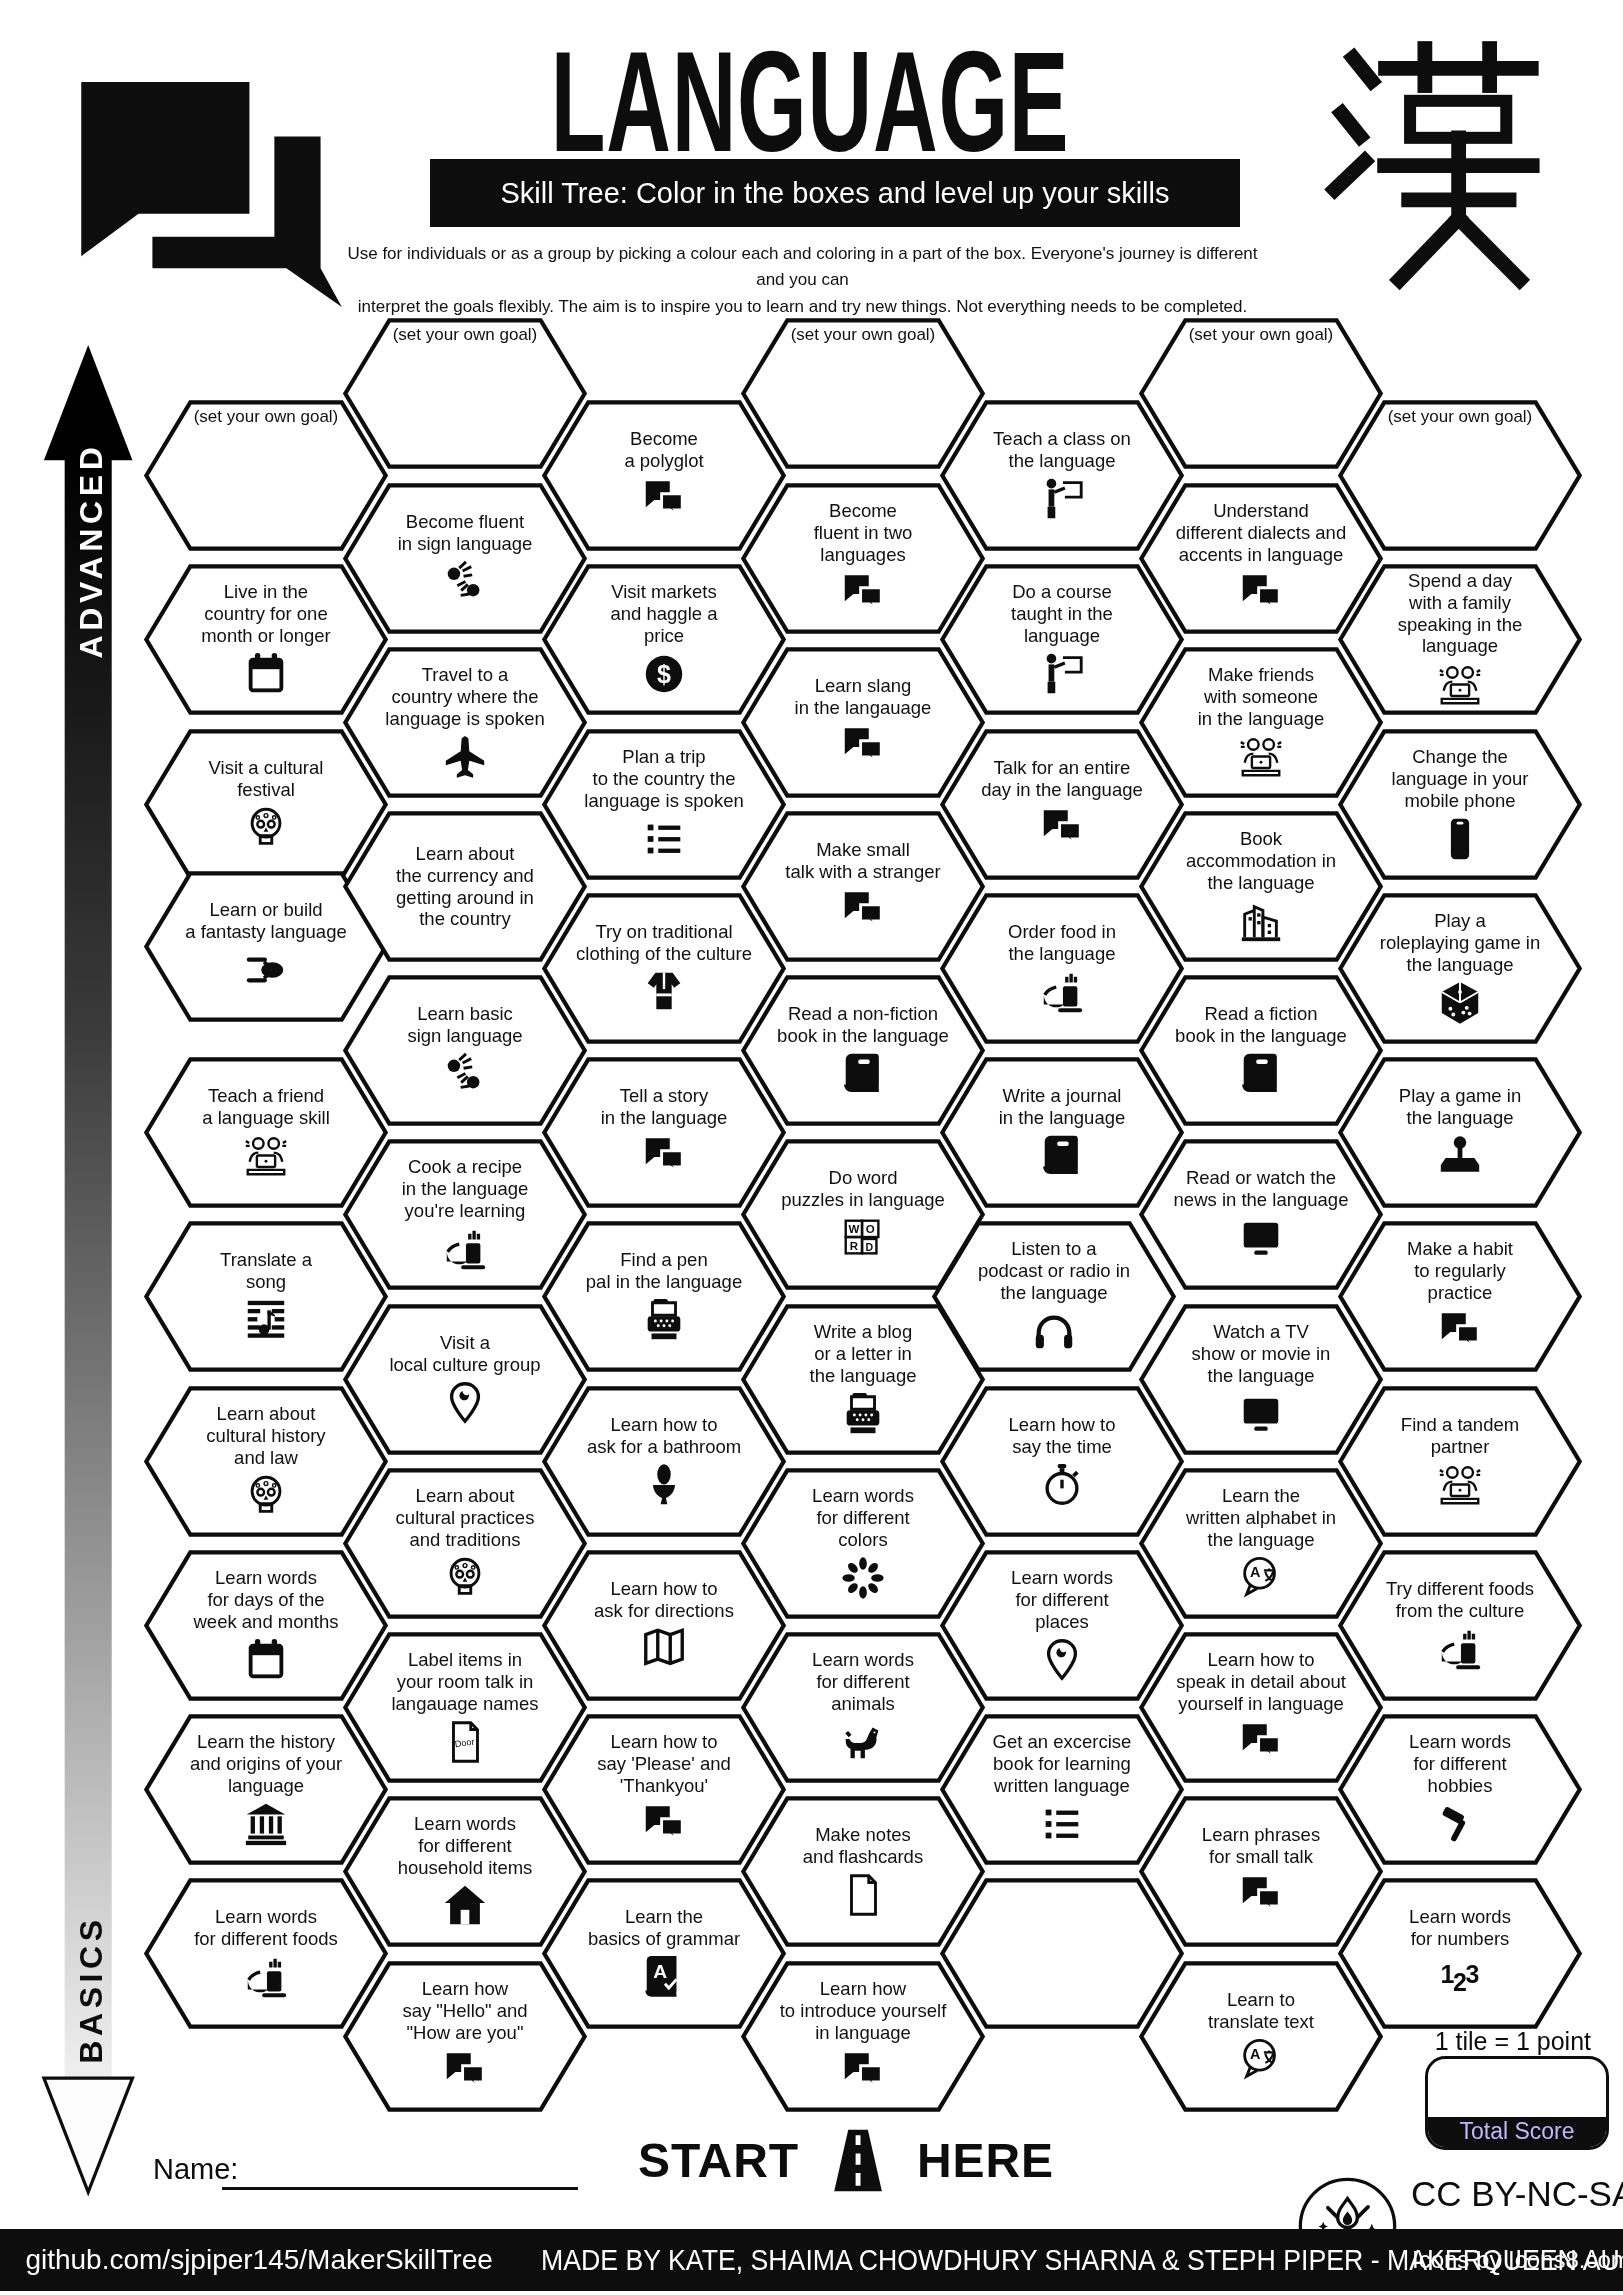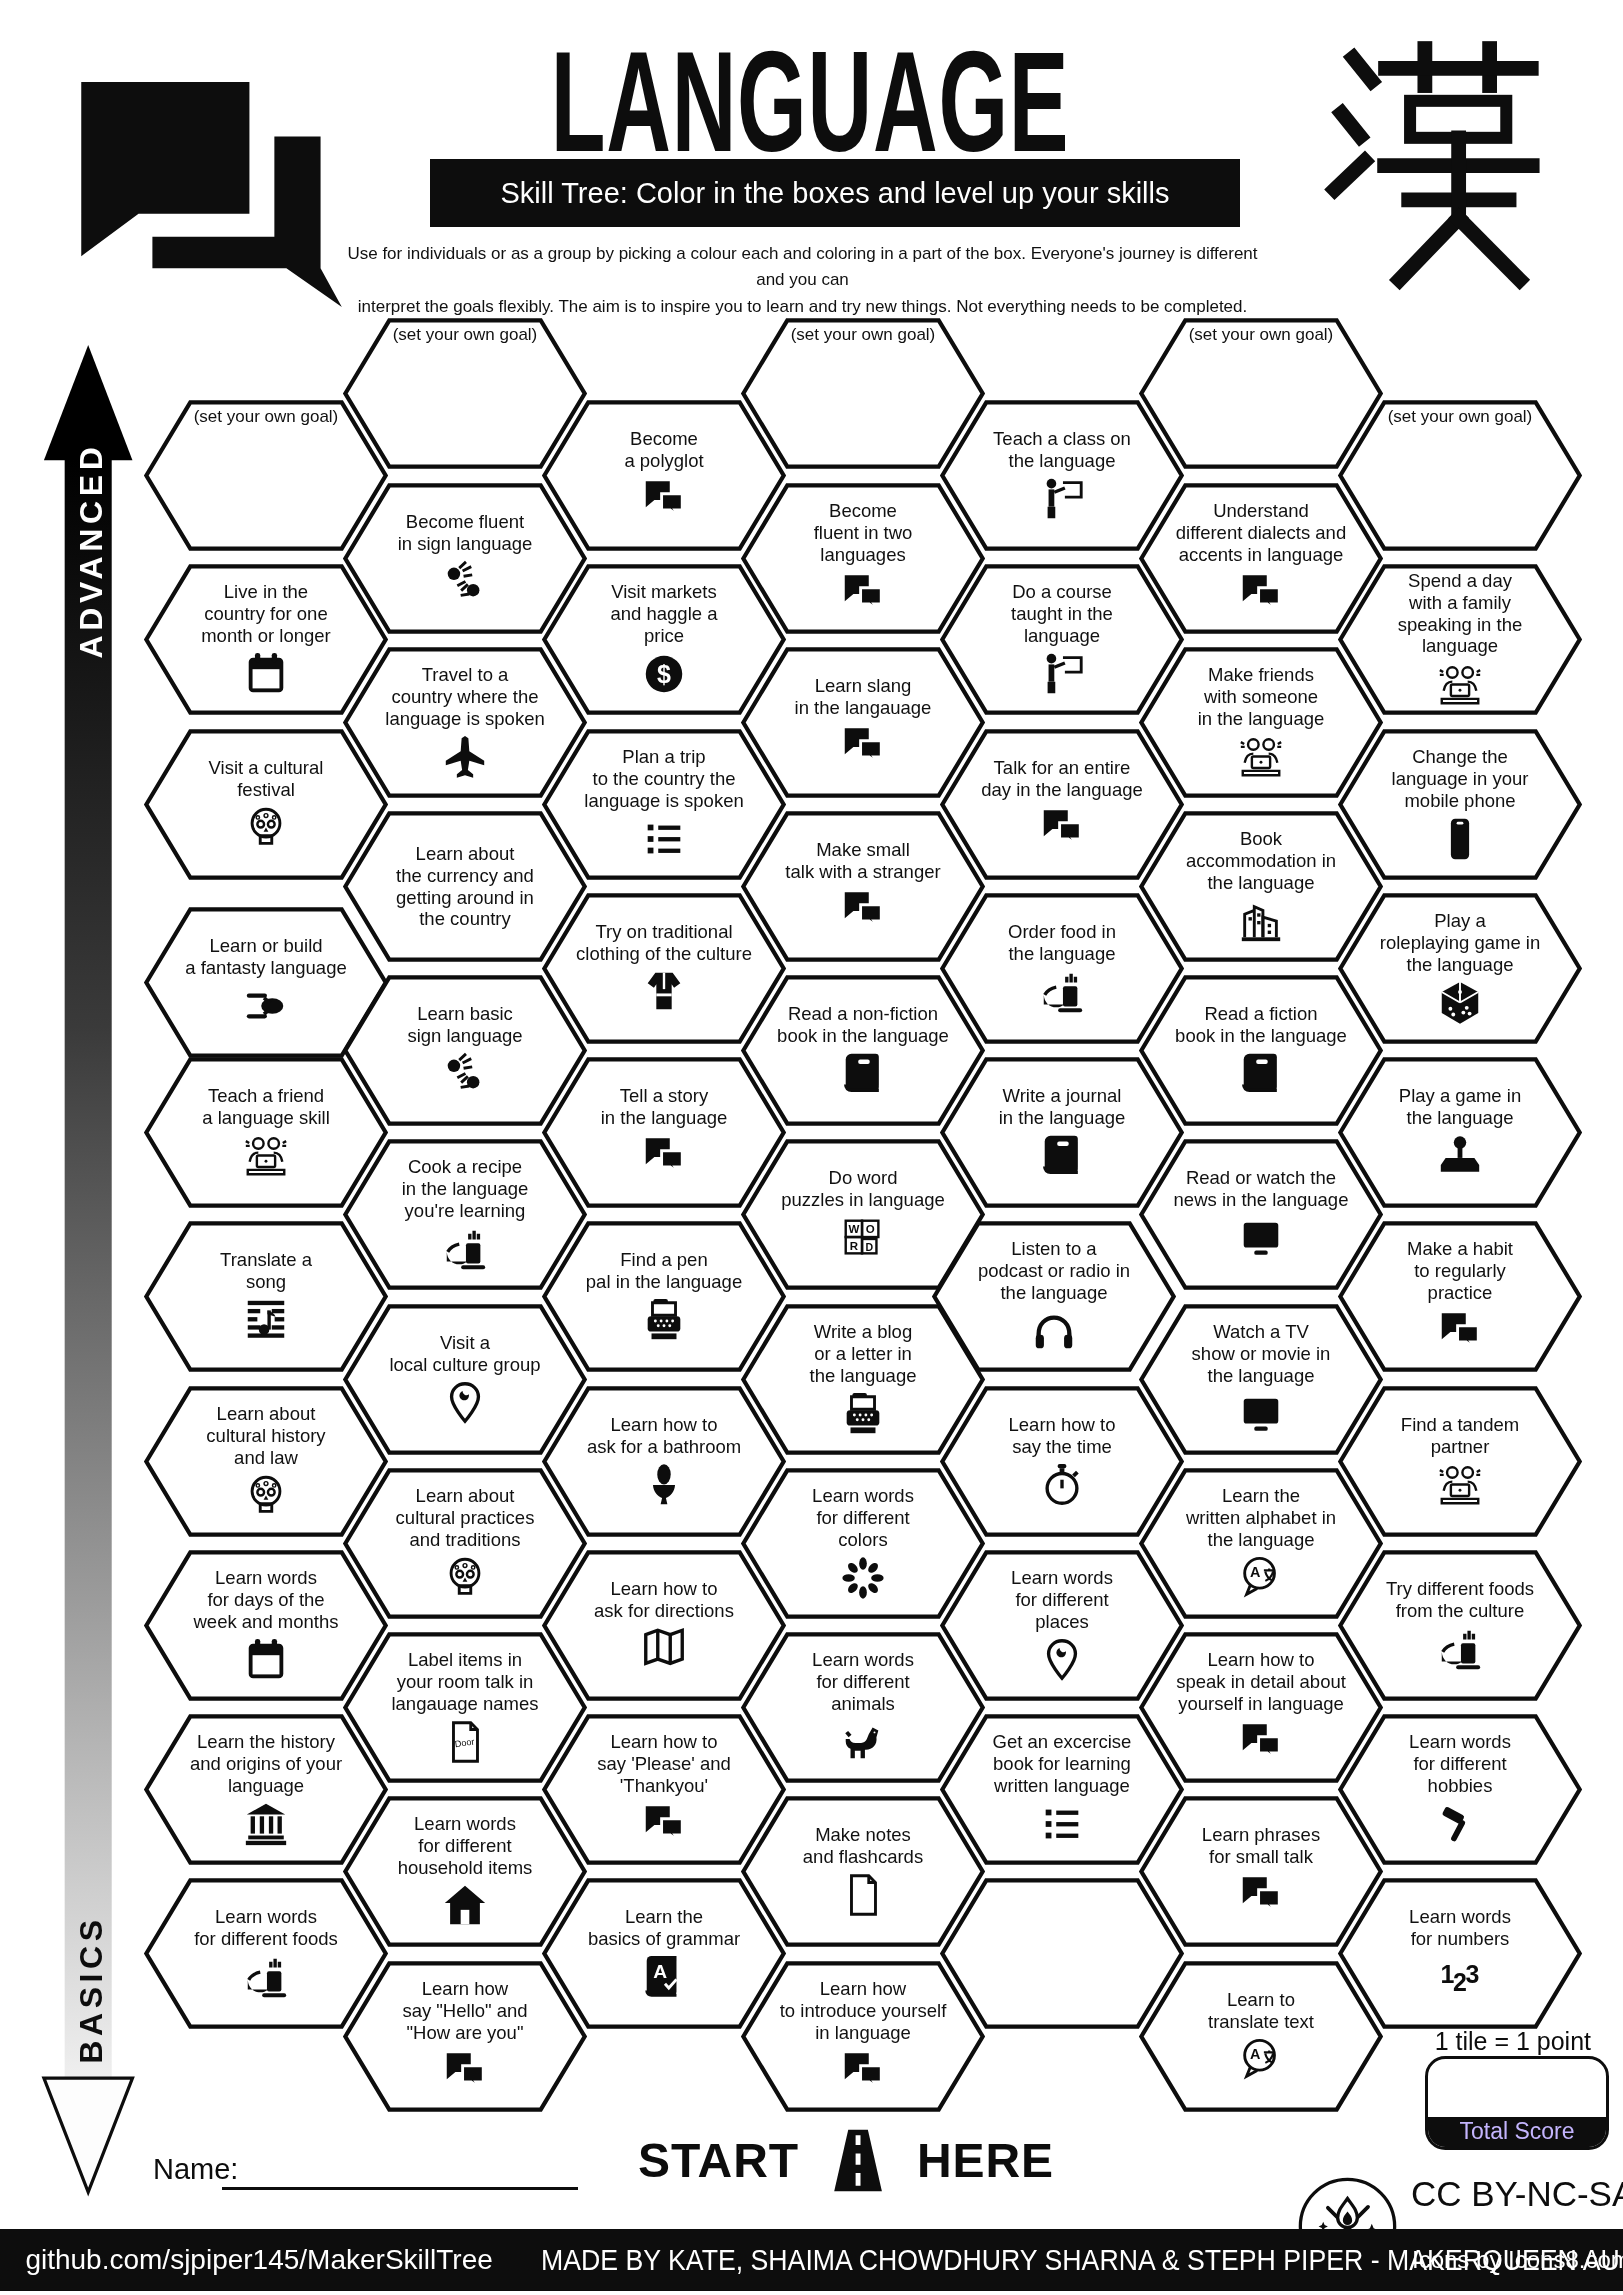--- a/index.html
+++ b/index.html
@@ -135,21 +135,21 @@
             <path d="M38 66h24v16H38z" fill="none" stroke="#0d0d0d" stroke-width="6"></path>
             <circle cx="39" cy="42" r="7" fill="none" stroke="#0d0d0d" stroke-width="5"></circle>
             <circle cx="61" cy="42" r="7" fill="none" stroke="#0d0d0d" stroke-width="5"></circle>
             <path d="M50 49l-5 9h10z"></path>
             <circle cx="50" cy="24" r="4" fill="none" stroke="#0d0d0d" stroke-width="3"></circle>
             <circle cx="33" cy="28" r="3.5" fill="none" stroke="#0d0d0d" stroke-width="3"></circle>
             <circle cx="67" cy="28" r="3.5" fill="none" stroke="#0d0d0d" stroke-width="3"></circle>
           </svg></div>
       </div>
     </div>
-    <div class="hex" style="left: 144px; top: 907px;">
+    <div class="hex" style="left: 144px; top: 871px;">
       <svg class="hex-bg" viewBox="0 0 527 327" preserveAspectRatio="none">
         <polygon points="5,163.5 100,5 427,5 522,163.5 427,322 100,322" fill="#fff" stroke="#0d0d0d" stroke-width="9"></polygon>
       </svg>
       <div class="hex-content">
         <div class="hex-label">Learn or build
 a fantasty language</div>
         <div class="hex-icon"><svg viewBox="0 0 100 100">
             <ellipse cx="63" cy="50" rx="23" ry="16"></ellipse>
             <rect x="10" y="24" width="42" height="9" rx="4.5"></rect>
             <rect x="10" y="67" width="42" height="9" rx="4.5"></rect>

